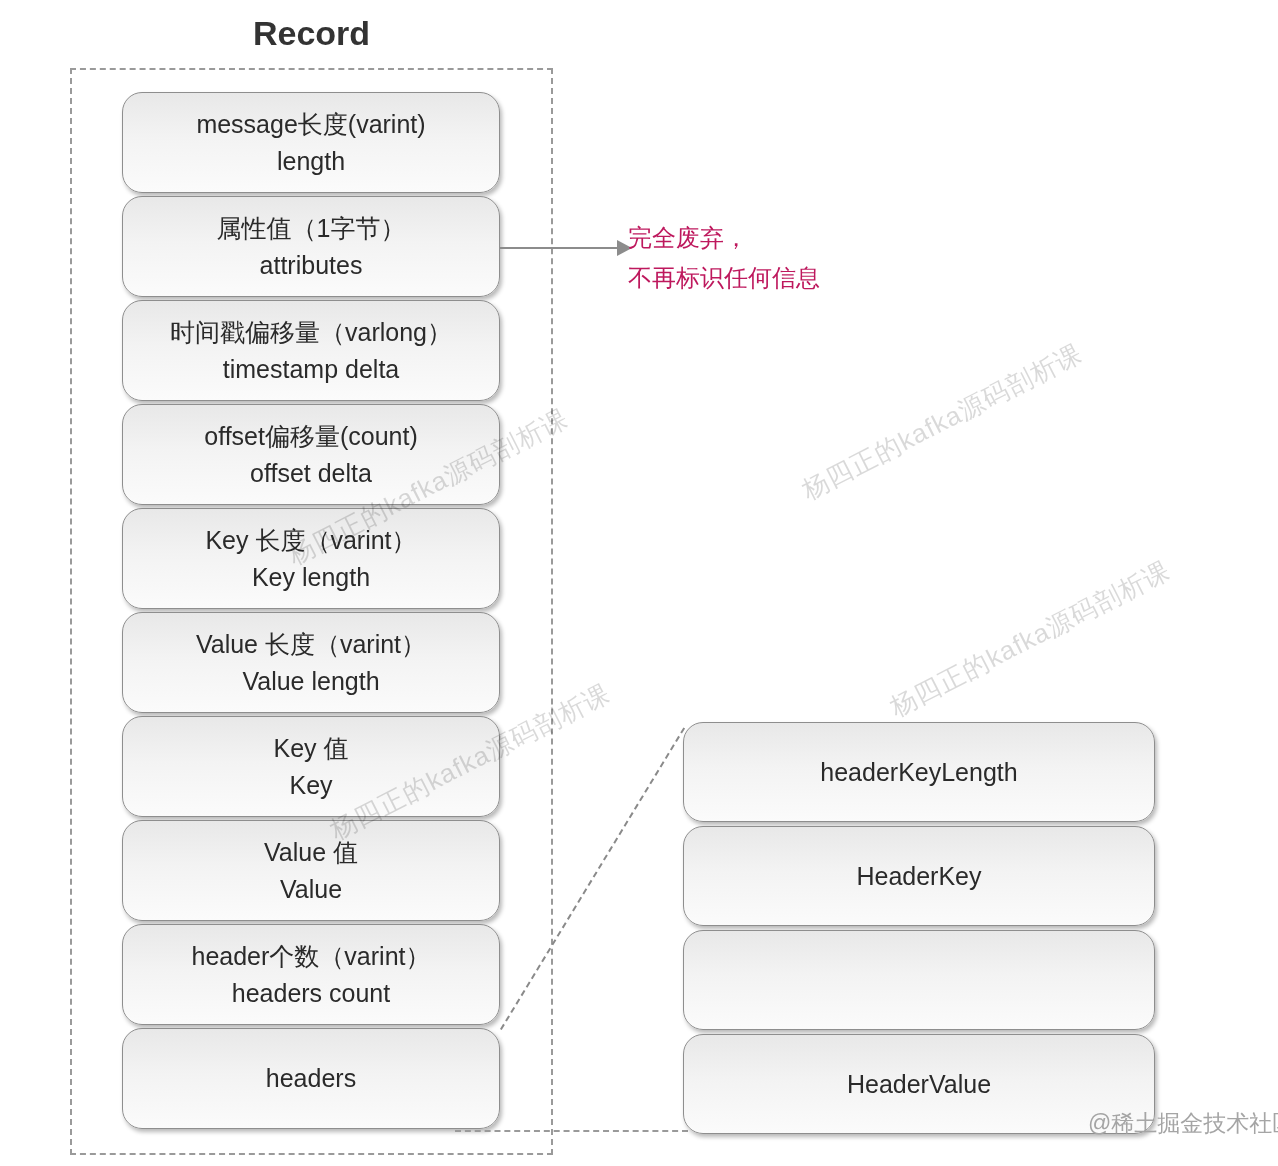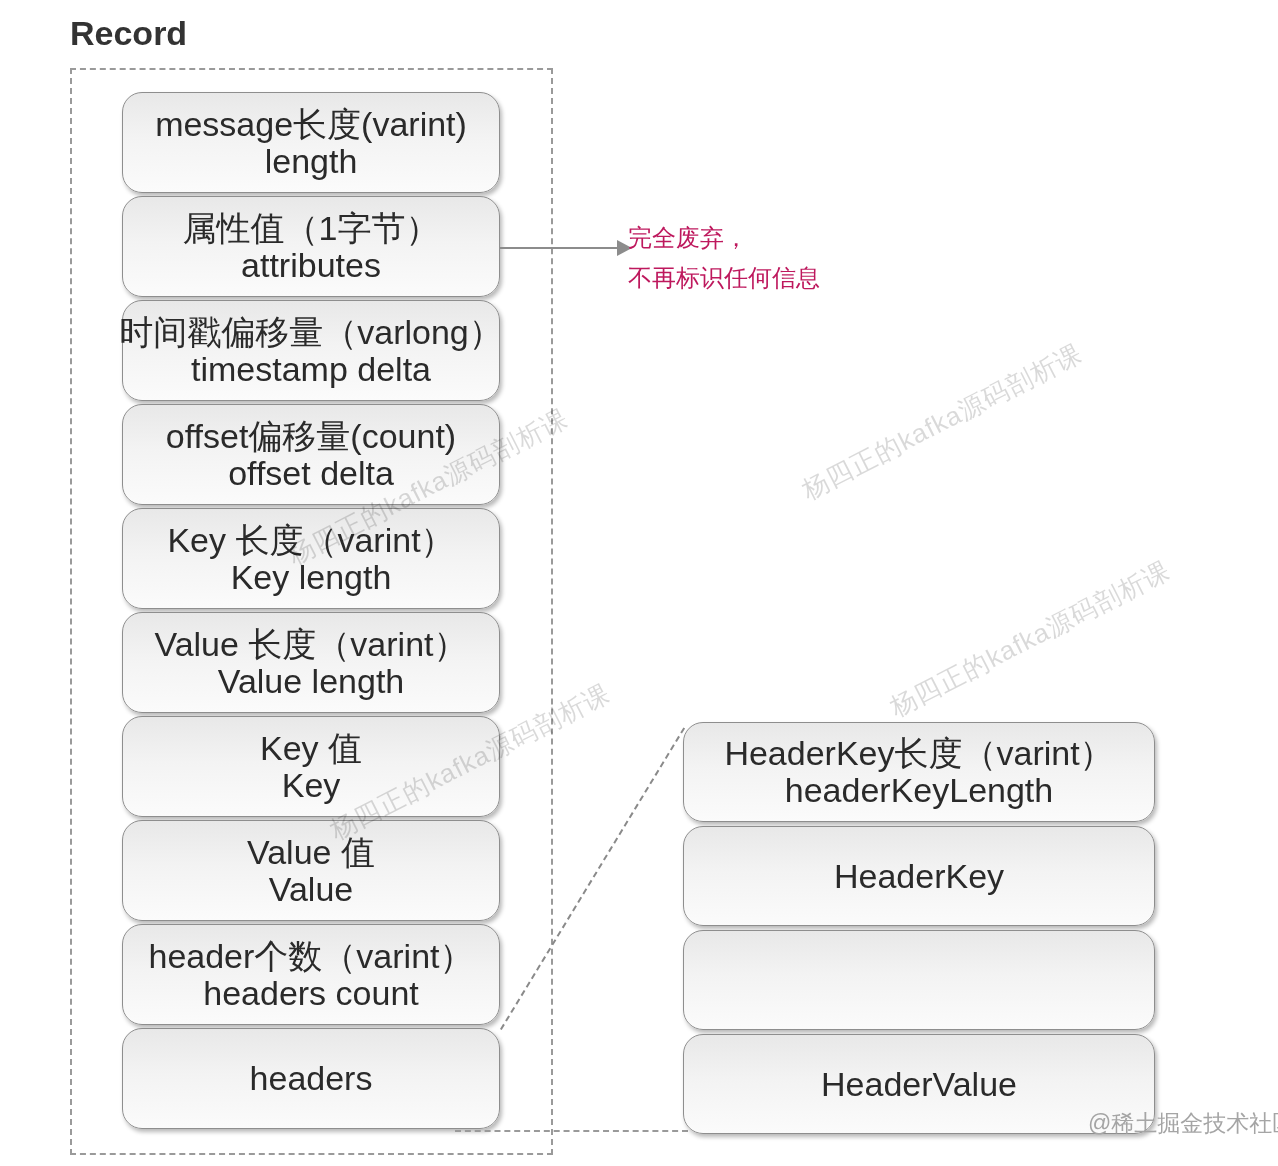--- a/index.html
+++ b/index.html
@@ -1,21 +1,21 @@
 <!DOCTYPE html>
 <html><head>
 <meta charset="utf-8">
 <style>
   html,body { margin:0; padding:0; background:#ffffff; }
   body { font-family:"Liberation Sans","DejaVu Sans",sans-serif; }
   #canvas { position:relative; width:1278px; height:1166px; background:#ffffff; overflow:hidden; }
 
   .title {
     position:absolute; left:70px; top:14px; width:483px;
-    text-align:left; font-size:34px; font-weight:600; color:#333333;
+    text-align:center; font-size:34px; font-weight:600; color:#333333;
   }
 
   .container-dashed {
     position:absolute; left:70px; top:68px; width:483px; height:1087px;
     border:2px dashed #9a9a9a; box-sizing:border-box; background:transparent;
   }
 
   .stack { position:absolute; display:flex; flex-direction:column; }
   .stack-left  { left:122px; top:92px;  width:378px; gap:3px; }
   .stack-right { left:683px; top:722px; width:472px; gap:4px; }
@@ -23,21 +23,21 @@
   .box {
     height:101px; box-sizing:border-box;
     border:1px solid #8e8e8e; border-radius:20px;
     background:linear-gradient(180deg,#e8e8e8 0%,#f3f3f3 45%,#fbfbfb 100%);
     box-shadow:2px 3px 4px rgba(0,0,0,0.28);
     display:flex; flex-direction:column; align-items:center; justify-content:center;
   }
   .stack-right .box { height:100px; }
 
   .box-line {
-    font-size:34px; line-height:37px; color:#2a2a2a; text-align:center; white-space:nowrap;
+    font-size:25px; line-height:37px; color:#2a2a2a; text-align:center; white-space:nowrap;
   }
   .box-line:empty { display:none; }
 
   .arrow-line {
     position:absolute; left:500px; top:247px; width:118px; height:0;
     border-top:2px solid #8c8c8c;
   }
   .arrow-head {
     position:absolute; left:617px; top:240px; width:0; height:0;
     border-left:15px solid #8c8c8c; border-top:8px solid transparent; border-bottom:8px solid transparent;
@@ -132,21 +132,20 @@
   <div class="annotation">
     <div>完全废弃，</div>
     <div>不再标识任何信息</div>
   </div>
 
   <div class="connector-diagonal"></div>
   <div class="connector-horizontal"></div>
 
   <div class="stack stack-right">
     <div class="box">
-      <div class="box-line">HeaderKey长度（varint）</div>
       <div class="box-line">headerKeyLength</div>
     </div>
     <div class="box">
       <div class="box-line">HeaderKey</div>
 
     </div>
     <div class="box">
     </div>
     <div class="box">
       <div class="box-line">HeaderValue</div>

